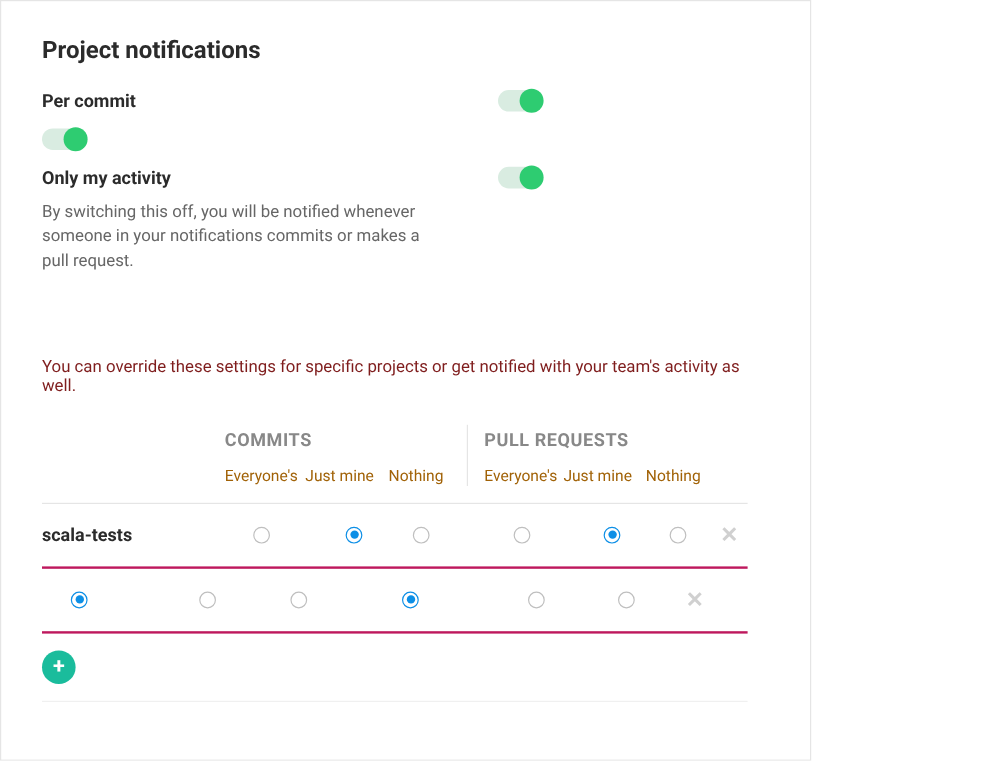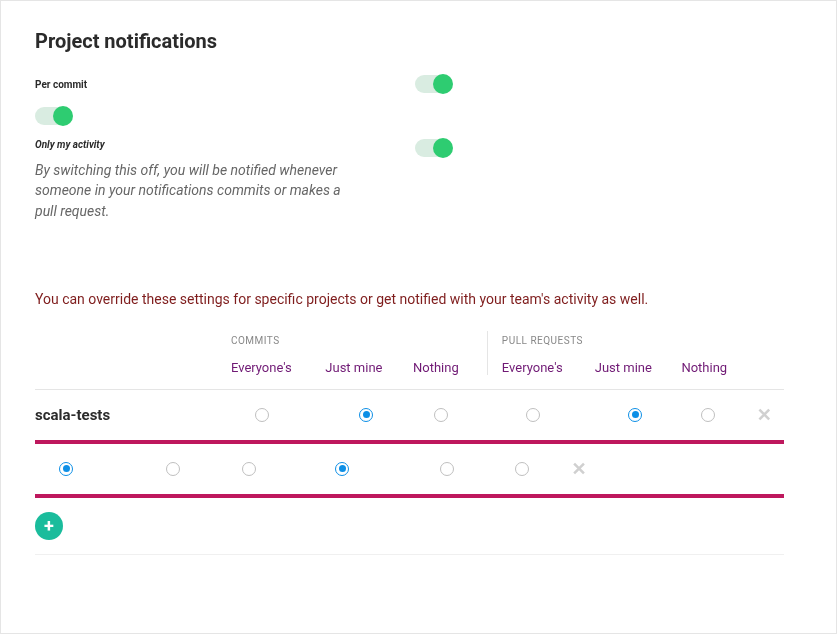--- a/index.html
+++ b/index.html
@@ -6,50 +6,49 @@
       box-sizing: border-box;
       margin: 0;
       padding: 0;
     }
     body {
       font-family: -apple-system, BlinkMacSystemFont, "Segoe UI", Roboto, Helvetica, Arial, sans-serif;
       background: #fff;
       color: #2b2b2b;
     }
     .panel {
-      width: 837px;
+      width: 676px;
       min-height: 634px;
       border: 1px solid #e5e5e5;
       padding: 28px 52px 20px 34px;
     }
     .title {
       font-size: 20px;
       font-weight: 700;
       color: #2b2b2b;
       margin-bottom: 22px;
     }
     .toggle-row {
       display: flex;
       align-items: center;
       margin-bottom: 14px;
     }
     .toggle-label {
       width: 380px;
-      font-size: 10px;
+      font-size: 15px;
       font-weight: 700;
       color: #2b2b2b;
     }
     .only-activity-block {
       display: flex;
       align-items: flex-start;
       margin-top: 14px;
     }
     .only-activity-left {
       width: 380px;
-      font-style: italic;
     }
     .only-activity-left .toggle-label {
       display: block;
       margin-bottom: 10px;
     }
     .help-text {
       font-size: 14px;
       line-height: 1.45;
       color: #666;
       max-width: 320px;
@@ -108,44 +107,44 @@
     }
     .group-pull {
       padding-left: 14px;
       margin-top: -4px;
       padding-top: 4px;
     }
     .col-delete {
       width: 40px;
     }
     .group-title {
-      font-size: 10px;
-      font-weight: 400;
+      font-size: 15px;
+      font-weight: 700;
       letter-spacing: 0.5px;
       color: #888;
       margin-bottom: 14px;
     }
     .subcols {
       display: flex;
     }
     .subcol {
       flex: 1;
       font-size: 13px;
-      color: #701a75;
+      color: #a16207;
       text-align: center;
     }
     .group-commits .subcol:first-child,
     .group-pull .subcol:first-child {
       text-align: left;
     }
     .trow {
       display: flex;
       align-items: center;
       min-height: 54px;
-      border-bottom: 4px solid #be185d;
+      border-bottom: 2px solid #be185d;
     }
     .project-name {
       font-size: 15px;
       font-weight: 700;
       color: #2b2b2b;
     }
     .radio-cells {
       display: flex;
     }
     .radio-cell {

